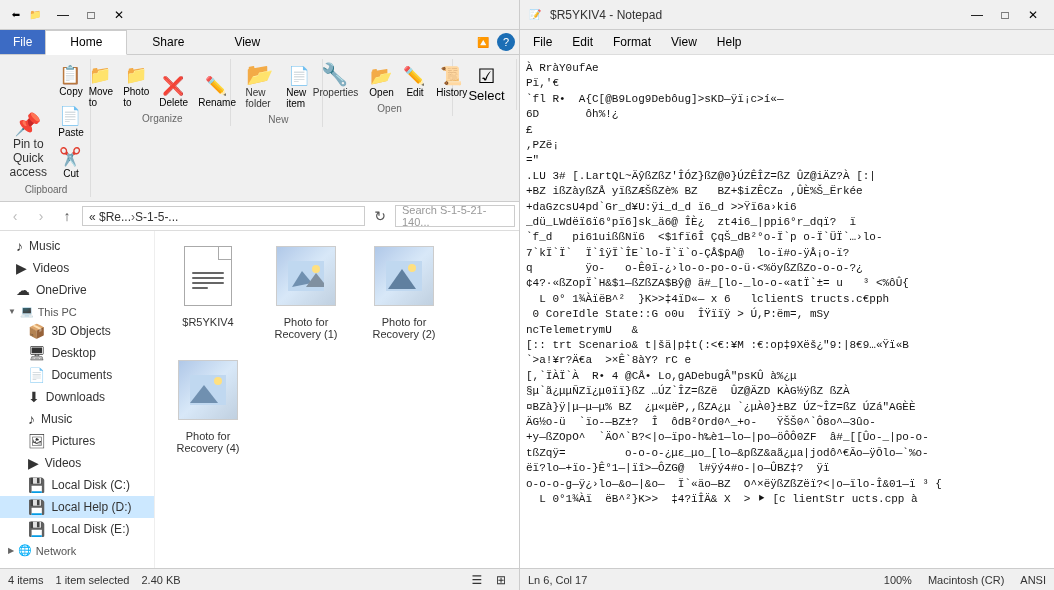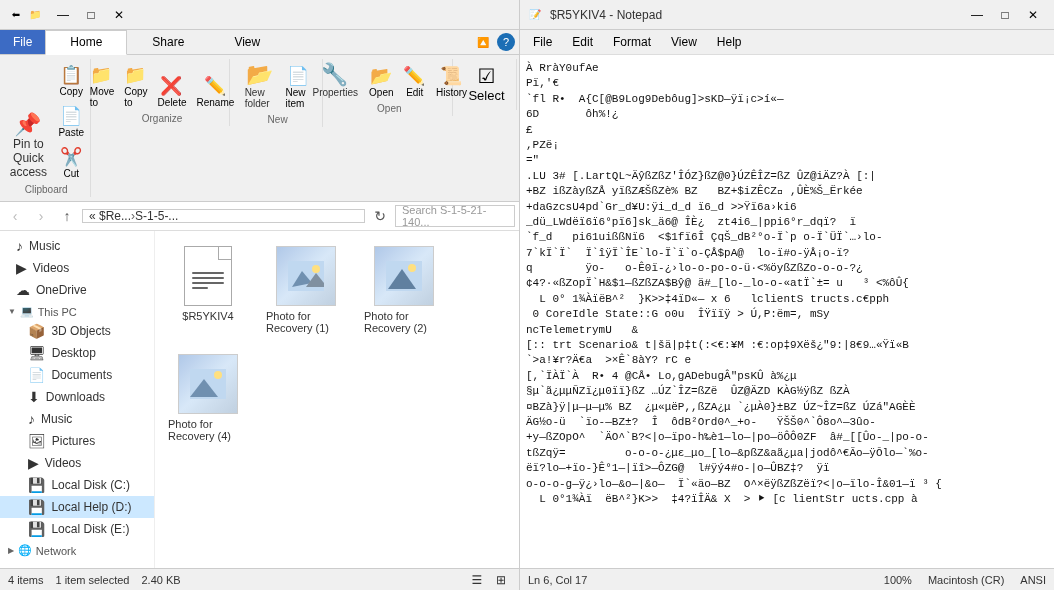--- a/index.html
+++ b/index.html
@@ -31,40 +31,40 @@
     .ribbon-btn .label { font-size: 10px; color: #333; margin-top: 1px; }
     .ribbon-btn-small { display: flex; flex-direction: column; align-items: center; padding: 2px 3px; cursor: pointer; border: 1px solid transparent; border-radius: 2px; }
     .ribbon-btn-small .icon { font-size: 18px; }
     .ribbon-btn-small .label { font-size: 10px; }
     .ribbon-select-btn { display: flex; flex-direction: column; align-items: center; padding: 2px 4px; cursor: pointer; border: 1px solid transparent; border-radius: 2px; }
 
     
     .address-bar { display: flex; align-items: center; padding: 3px 4px; gap: 4px; border-bottom: 1px solid #ddd; background: #fff; }
     .nav-btn { width: 22px; height: 22px; display: flex; align-items: center; justify-content: center; cursor: pointer; border: 1px solid transparent; border-radius: 2px; font-size: 14px; color: #555; }
     .nav-btn.disabled { color: #bbb; cursor: default; }
-    .address-input { flex: 1; height: 14px; border: 1px solid #ccc; padding: 1px 6px; font-size: 12px; display: flex; align-items: center; background: #fff; }
+    .address-input { flex: 1; height: 20px; border: 1px solid #ccc; padding: 1px 6px; font-size: 12px; display: flex; align-items: flex-end; background: #fff; }
     .address-path { font-size: 12px; color: #333; }
     .address-sep { color: #666; }
     .refresh-btn { width: 22px; height: 22px; display: flex; align-items: center; justify-content: center; cursor: pointer; font-size: 14px; color: #555; }
     .search-box { width: 120px; height: 22px; border: 1px solid #ccc; padding: 1px 6px; font-size: 11px; color: #999; display: flex; align-items: center; }
 
     
     .main-area { display: flex; flex: 1; overflow: hidden; }
     .sidebar { width: 155px; border-right: 1px solid #eee; overflow-y: auto; padding: 4px 0; background: #fff; }
     .sidebar-item { display: flex; align-items: center; padding: 3px 8px 3px 16px; cursor: pointer; gap: 6px; font-size: 12px; color: #333; }
     .sidebar-item.selected { background: #cce8ff; }
     .sidebar-item .si-icon { font-size: 14px; }
     .sidebar-item .si-label { font-size: 12px; }
     .sidebar-section { padding: 4px 8px 2px 8px; font-size: 11px; color: #555; cursor: pointer; display: flex; align-items: center; gap: 4px; }
     .expand-arrow { font-size: 8px; color: #666; }
     .content-area { flex: 1; overflow-y: auto; padding: 8px; background: #fff; }
     .content-grid { display: flex; flex-wrap: wrap; gap: 8px; }
     .file-item { width: 90px; display: flex; flex-direction: column; align-items: center; padding: 4px; cursor: pointer; border: 1px solid transparent; border-radius: 2px; }
     .file-icon { width: 64px; height: 64px; display: flex; align-items: center; justify-content: center; position: relative; }
-    .file-label { font-size: 11px; color: #333; margin-top: 2px; word-break: break-word; }
+    .file-label { font-size: 11px; text-align: center; color: #333; margin-top: 8px; word-break: break-word; }
 
     
     .status-bar { height: 22px; background: #f0f0f0; border-top: 1px solid #ccc; display: flex; align-items: center; padding: 0 8px; gap: 12px; font-size: 11px; color: #333; }
     .status-right { margin-left: auto; display: flex; gap: 4px; }
     .view-btn { width: 20px; height: 20px; display: flex; align-items: center; justify-content: center; cursor: pointer; font-size: 12px; }
 
     
     .img-icon { width: 60px; height: 60px; background: #e8e8e8; border: 1px solid #ccc; display: flex; align-items: center; justify-content: center; position: relative; }
     .img-placeholder { background: linear-gradient(135deg, #b0c8e8 0%, #d8e8f8 50%, #c0d0e0 100%); width: 100%; height: 100%; display: flex; align-items: center; justify-content: center; }
     .txt-icon { width: 48px; height: 60px; background: #fff; border: 1px solid #aaa; display: flex; flex-direction: column; align-items: center; justify-content: center; position: relative; }
@@ -137,21 +137,21 @@
       </div>
 
       <div class="ribbon-group">
         <div class="ribbon-group-btns">
           <div class="ribbon-btn-small">
             <span class="icon">📁</span>
             <span class="label">Move to</span>
           </div>
           <div class="ribbon-btn-small">
             <span class="icon">📁</span>
-            <span class="label">Copy to</span>
+            <span class="label">Photo to</span>
           </div>
           <div class="ribbon-btn-small">
             <span class="icon">❌</span>
             <span class="label">Delete</span>
           </div>
           <div class="ribbon-btn-small">
             <span class="icon">✏️</span>
             <span class="label">Rename</span>
           </div>
         </div>

